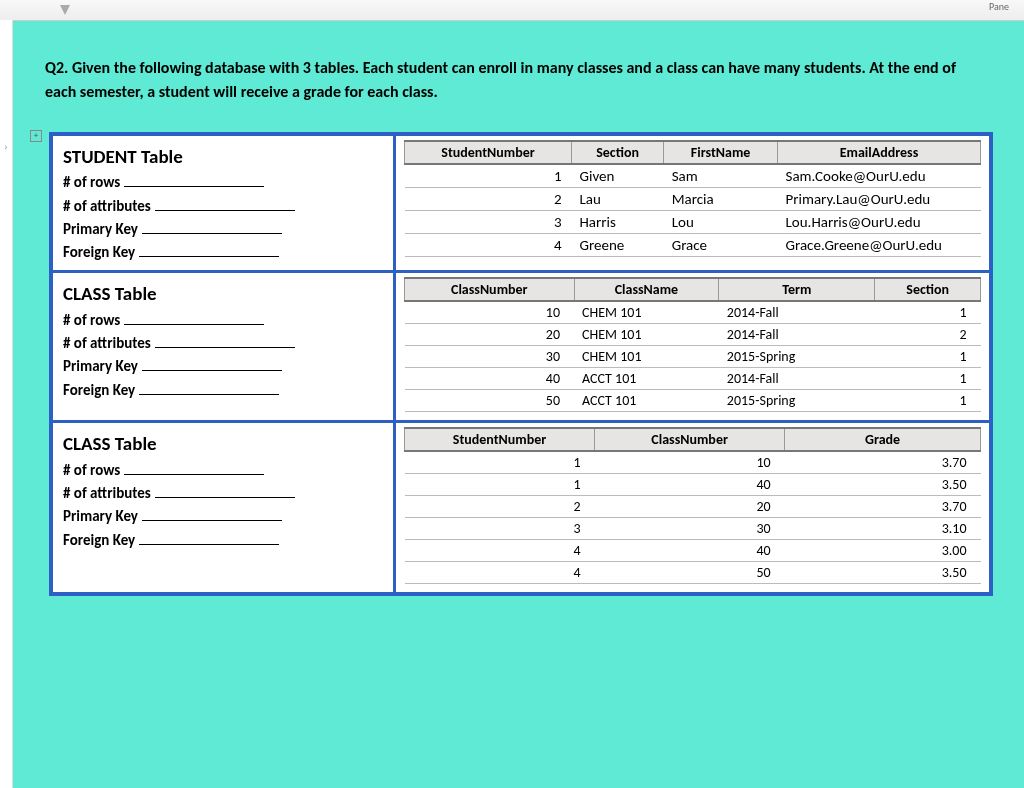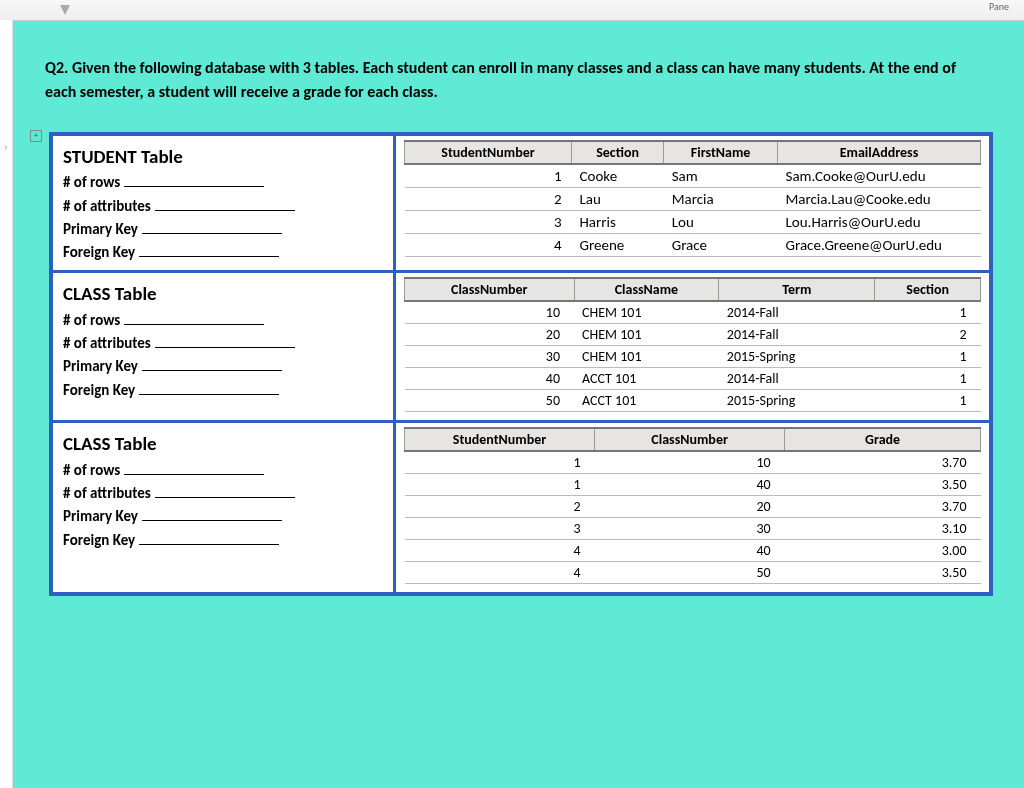--- a/index.html
+++ b/index.html
@@ -161,29 +161,29 @@
                 <tr>
               <th>StudentNumber</th>
               <th>Section</th>
               <th>FirstName</th>
               <th style="width:190px;">EmailAddress</th>
             </tr>
               </thead>
             <tbody id="student-body">
                 <tr>
                   <td class="num r">1</td>
-                  <td class="l">Cooke</td>
+                  <td class="l">Given</td>
                   <td class="l">Sam</td>
                   <td class="l">Sam.Cooke@OurU.edu</td>
                 </tr>
                 <tr>
                   <td class="num r">2</td>
                   <td class="l">Lau</td>
                   <td class="l">Marcia</td>
-                  <td class="l">Marcia.Lau@Cooke.edu</td>
+                  <td class="l">Primary.Lau@OurU.edu</td>
                 </tr>
                 <tr>
                   <td class="num r">3</td>
                   <td class="l">Harris</td>
                   <td class="l">Lou</td>
                   <td class="l">Lou.Harris@OurU.edu</td>
                 </tr>
                 <tr>
                   <td class="num r">4</td>
                   <td class="l">Greene</td>

